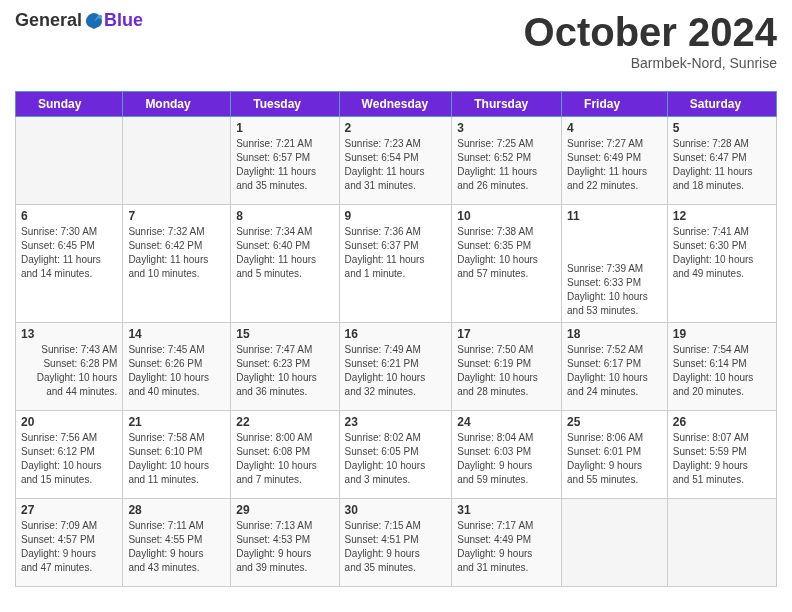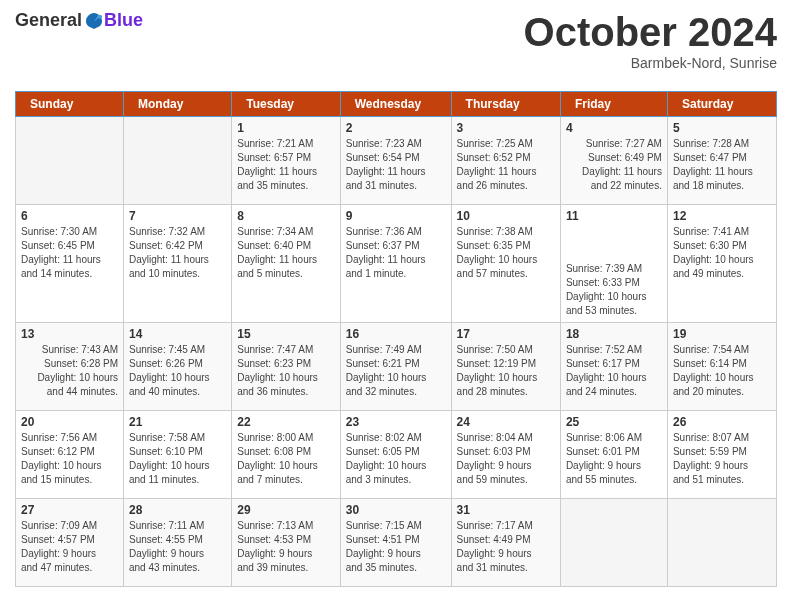--- a/index.html
+++ b/index.html
@@ -54,24 +54,24 @@
     }
     .location {
       font-size: 14px;
       color: #555;
     }
     table {
       width: 100%;
       border-collapse: collapse;
     }
     thead tr th {
-      background-color: #c2410c;
+      background-color: #6d28d9;
       color: white;
       text-align: left;
-      padding: 5px 14px;
+      padding: 5px 22px;
       font-size: 12px;
       border: 1px solid #5599cc;
     }
     tbody tr td {
       border: 1px solid #ccc;
       vertical-align: top;
       padding: 4px 5px;
       font-size: 10px;
       color: #333;
       width: 113px;
@@ -152,21 +152,21 @@
           </td>
           <td>
             <span class="day-num">3</span>
             <div class="day-detail" style="white-space: pre-line;">Sunrise: 7:25 AM
 Sunset: 6:52 PM
 Daylight: 11 hours
 and 26 minutes.</div>
           </td>
           <td>
             <span class="day-num">4</span>
-            <div class="day-detail" style="white-space: pre-line; text-align: right;">Sunrise: 7:27 AM
+            <div class="day-detail" style="white-space: pre-line;">Sunrise: 7:27 AM
 Sunset: 6:49 PM
 Daylight: 11 hours
 and 22 minutes.</div>
           </td>
           <td>
             <span class="day-num">5</span>
             <div class="day-detail" style="white-space: pre-line;">Sunrise: 7:28 AM
 Sunset: 6:47 PM
 Daylight: 11 hours
 and 18 minutes.</div>
@@ -248,21 +248,21 @@
           <td>
             <span class="day-num">16</span>
             <div class="day-detail" style="white-space: pre-line;">Sunrise: 7:49 AM
 Sunset: 6:21 PM
 Daylight: 10 hours
 and 32 minutes.</div>
           </td>
           <td>
             <span class="day-num">17</span>
             <div class="day-detail" style="white-space: pre-line;">Sunrise: 7:50 AM
-Sunset: 12:19 PM
+Sunset: 6:19 PM
 Daylight: 10 hours
 and 28 minutes.</div>
           </td>
           <td>
             <span class="day-num">18</span>
             <div class="day-detail" style="white-space: pre-line;">Sunrise: 7:52 AM
 Sunset: 6:17 PM
 Daylight: 10 hours
 and 24 minutes.</div>
           </td>

